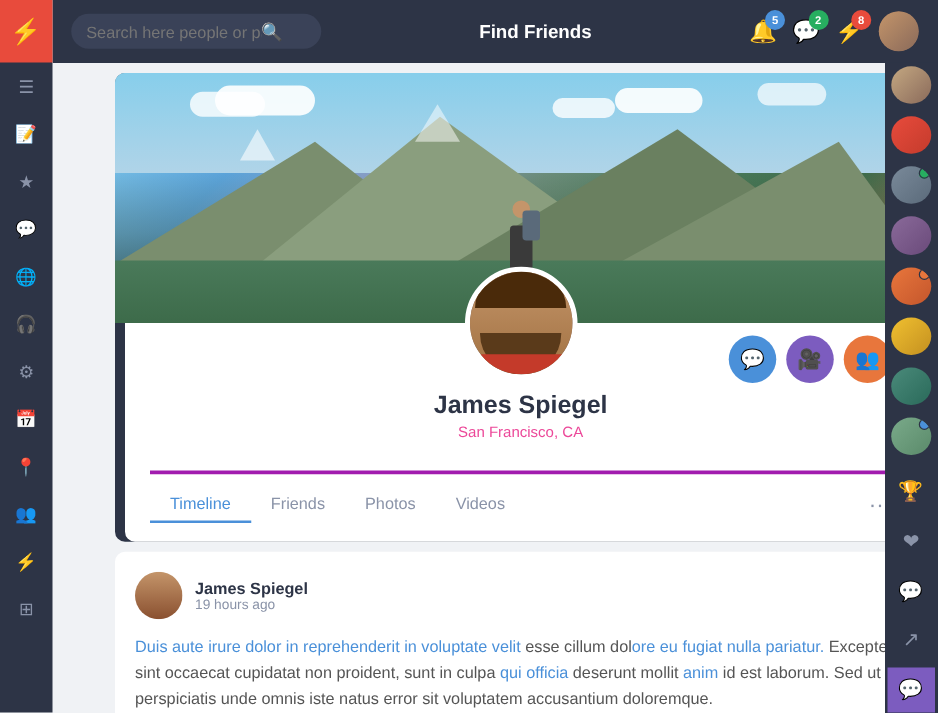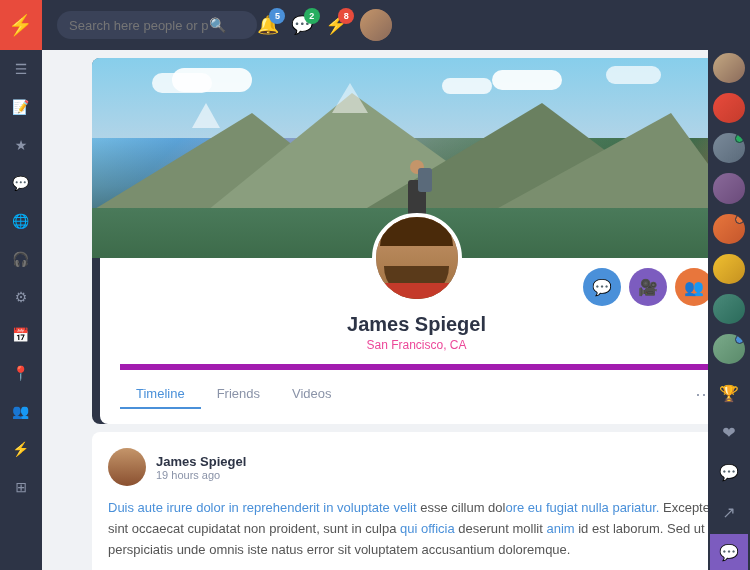--- a/index.html
+++ b/index.html
@@ -226,22 +226,22 @@
       font-size: 12px;
       color: #ec4899;
       margin-top: 2px;
     }
 
     
     .profile-nav {
       display: flex;
       align-items: center;
       gap: 0;
-      margin-top: 12px;
-      border-top: 6px solid #a21caf;
+      margin-top: 24px;
+      border-top: 3px solid #a21caf;
       padding-top: 10px;
     }
     .profile-nav-item {
       padding: 6px 16px;
       font-size: 13px;
       color: #8a93a8;
       cursor: pointer;
       border-bottom: 2px solid transparent;
     }
     .profile-nav-item.active {
@@ -390,20 +390,23 @@
   <div class="sidebar-icon">👥</div>
   <div class="sidebar-icon">⚡</div>
   <div class="sidebar-icon">⊞</div>
 </div>
 
 <div class="header">
   <div class="search-bar">
     <input type="text" placeholder="Search here people or pages..." style="">
     <span style="color:#8a93a8; font-size:14px;">🔍</span>
   </div>
+  <div class="header-center">
+    <span>Find Friends</span>
+  </div>
   <div class="header-icons">
     <div class="header-icon-btn">
       <span style="font-size:18px; color:#8a93a8;">🔔</span>
       <div class="badge blue">5</div>
     </div>
     <div class="header-icon-btn">
       <span style="font-size:18px; color:#8a93a8;">💬</span>
       <div class="badge" style="background:#27ae60;">2</div>
     </div>
     <div class="header-icon-btn">
@@ -474,20 +477,21 @@
       </div>
 
       <div class="profile-info">
         <div class="profile-name">James Spiegel</div>
         <div class="profile-location">San Francisco, CA</div>
       </div>
 
       <div class="profile-nav">
         <div class="profile-nav-item active">Timeline</div>
         <div class="profile-nav-item">Friends</div>
+        <div class="profile-nav-item">Photos</div>
         <div class="profile-nav-item">Videos</div>
         <div class="more-btn">···</div>
       </div>
     </div>
   </div>
 
   <div class="post-card">
     <div class="post-header">
       <div class="post-avatar">
         <div style="width:100%; height:100%; background: linear-gradient(180deg, #c4956a 0%, #8a5030 100%);"></div>

